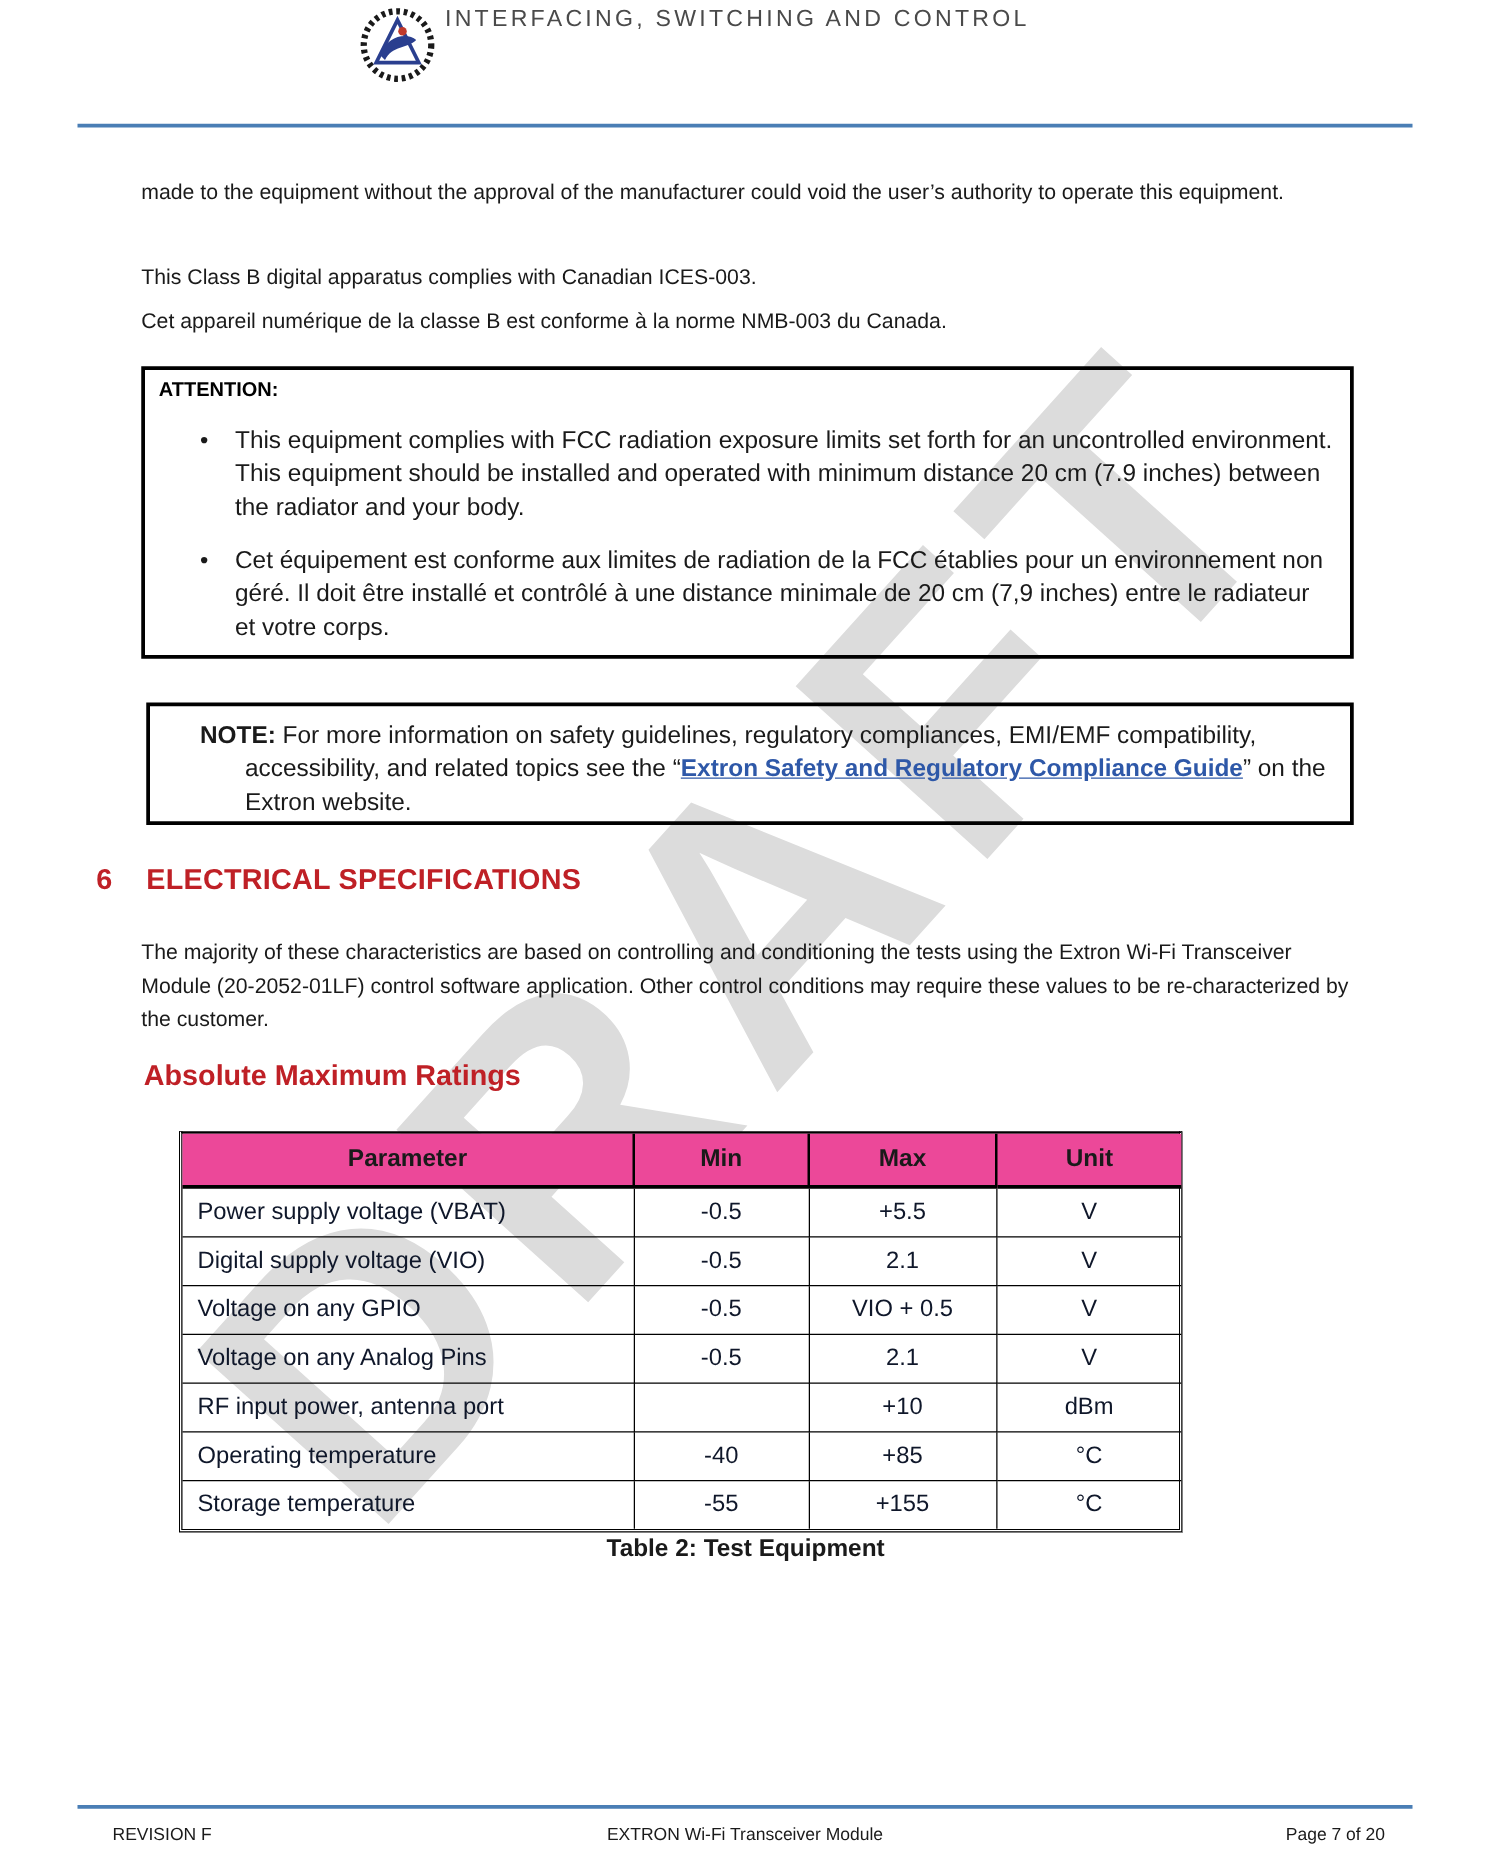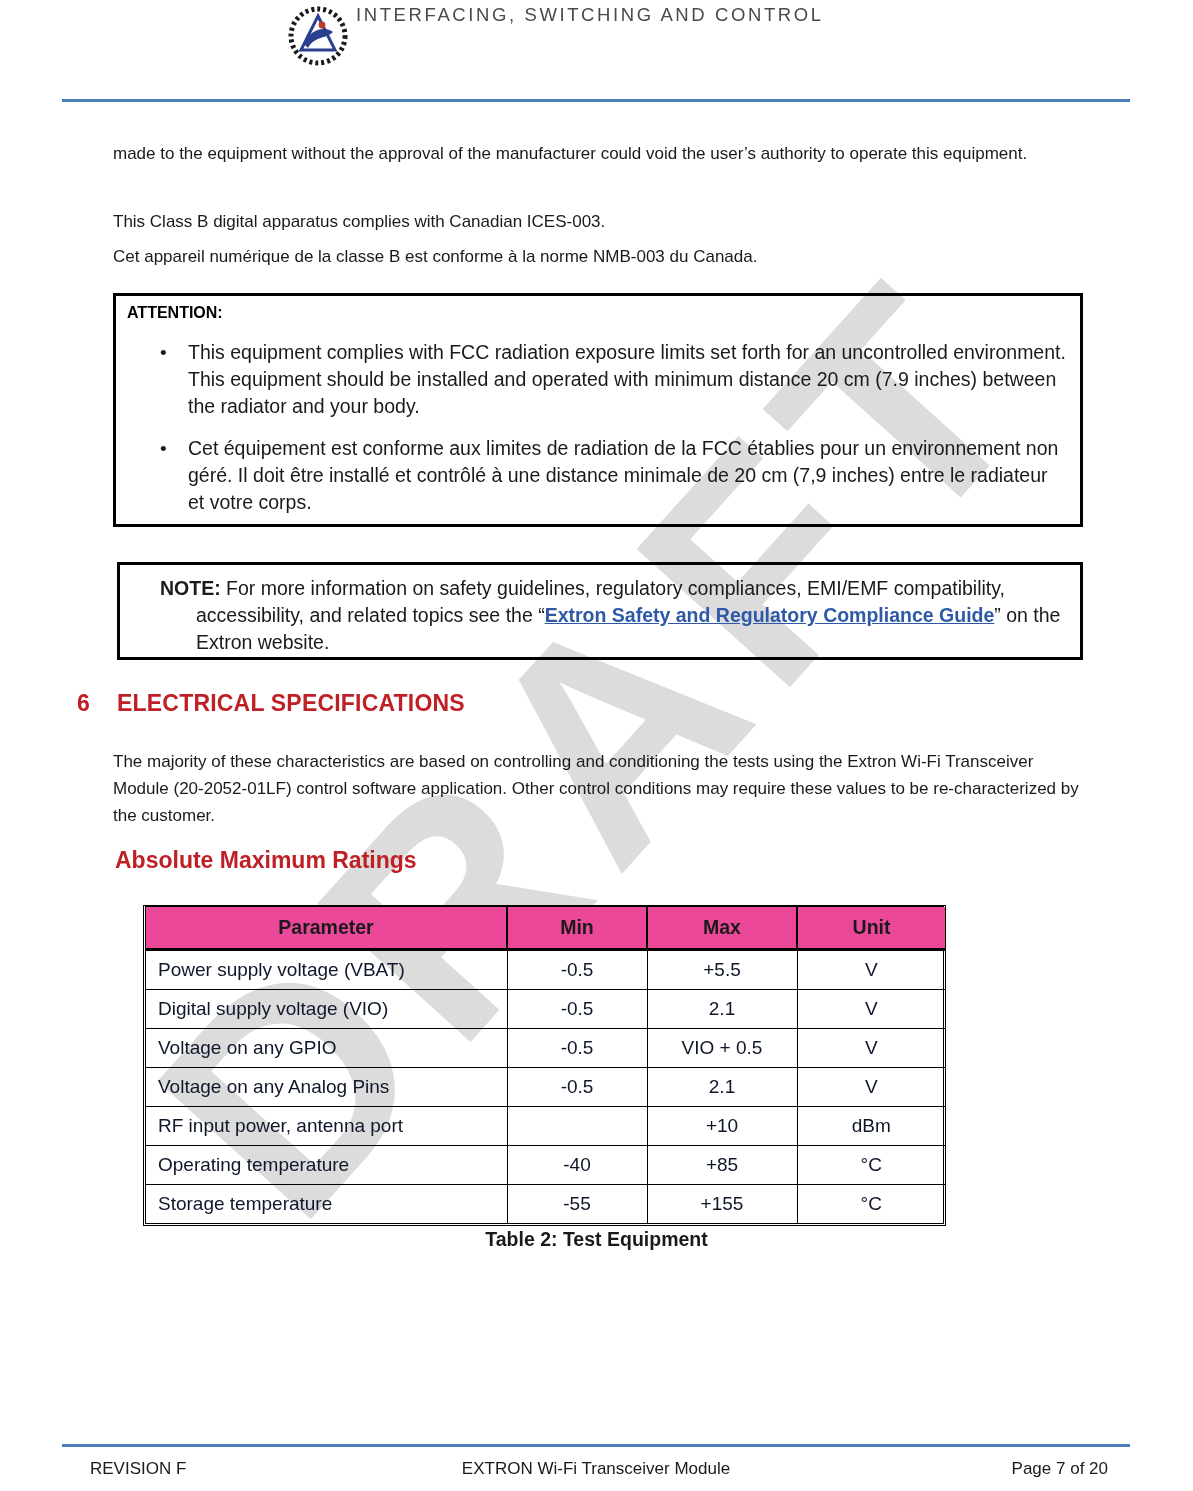--- a/index.html
+++ b/index.html
@@ -276,21 +276,21 @@
     width: 1068px;
     height: 3px;
     background: #4a7eb5;
   }
   .footer {
     position: absolute;
     left: 62px;
     top: 1455px;
     width: 1068px;
     height: 30px;
-    font-size: 17px;
+    font-size: 14px;
     color: #1a1a1a;
   }
   .footer .f-left   { position: absolute; left: 28px;  top: 4px; }
   .footer .f-center { position: absolute; left: 0; right: 0; top: 4px; text-align: center; }
   .footer .f-right  { position: absolute; right: 22px; top: 4px; }
 </style>
 </head>
 <body>
 
 <div class="page">

